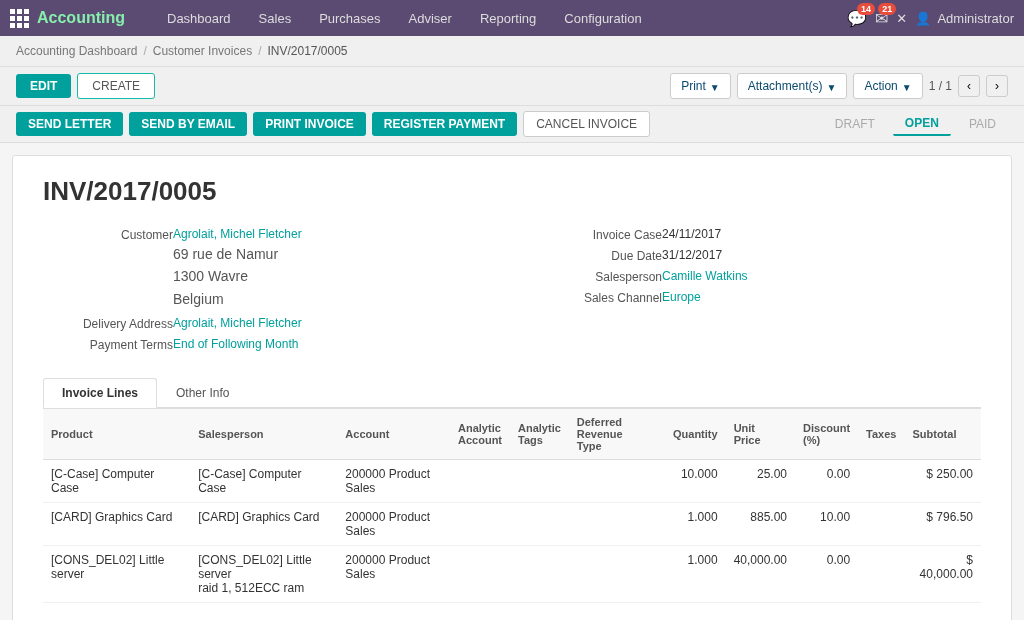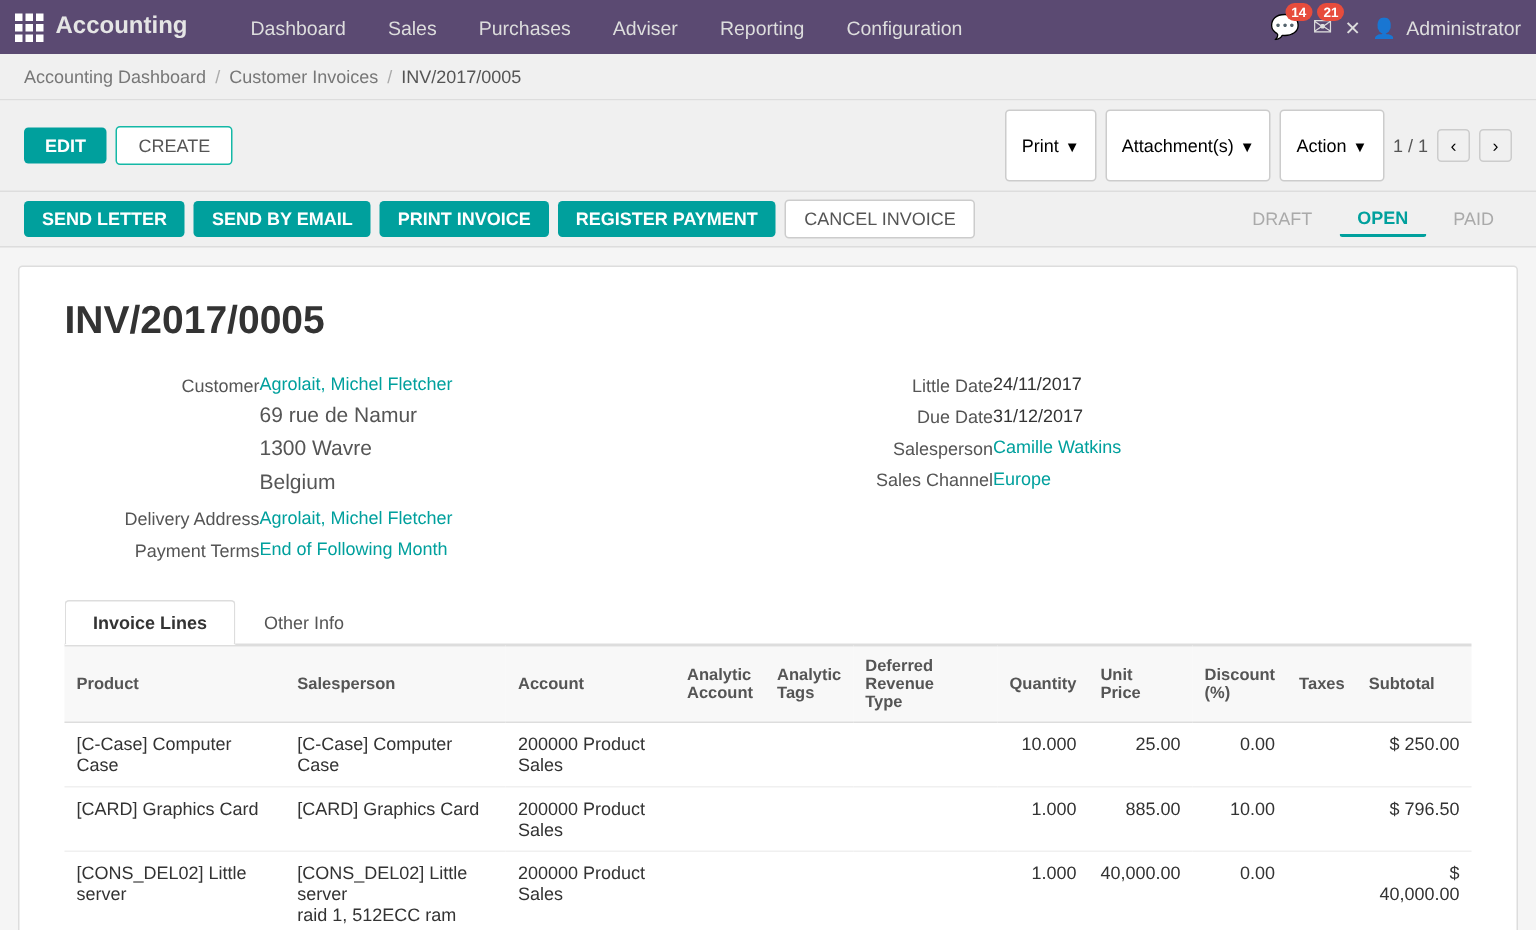--- a/index.html
+++ b/index.html
@@ -26,21 +26,21 @@
       margin-right: 8px;
     }
     .top-nav .app-icon .grid-icon span {
       width: 5px; height: 5px;
       background: #fff;
       display: block;
     }
     .top-nav .brand {
       font-size: 16px;
       font-weight: bold;
-      color: #e5e5e5;
+      color: #86efac;
       margin-right: 20px;
       text-align: right;
     }
     .top-nav .nav-items {
       display: flex;
       gap: 4px;
       flex: 1;
     }
     .top-nav .nav-item {
       color: #ddd;
@@ -121,23 +121,23 @@
       color: #555;
       border: 1px solid #14b8a6;
       padding: 5px 14px;
       cursor: pointer;
       font-size: 12px;
       border-radius: 3px;
     }
     .spacer { flex: 1; }
     .btn-dropdown {
       background: #fff;
-      color: #000000;
+      color: #0c4a6e;
       border: 1px solid #ccc;
-      padding: 16px 10px;
+      padding: 5px 10px;
       cursor: pointer;
       font-size: 12px;
       border-radius: 3px;
       display: flex;
       align-items: flex-end;
       gap: 4px;
     }
     .btn-dropdown .caret { font-size: 10px; }
     .pagination {
       display: flex;
@@ -425,21 +425,21 @@
         <span class="field-label">Delivery Address</span>
         <span class="field-value link">Agrolait, Michel Fletcher</span>
       </div>
       <div class="field-row">
         <span class="field-label">Payment Terms</span>
         <span class="field-value link">End of Following Month</span>
       </div>
     </div>
     <div class="right-fields">
       <div class="field-row">
-        <span class="field-label">Little Date</span>
+        <span class="field-label">Invoice Case</span>
         <span class="field-value">24/11/2017</span>
       </div>
       <div class="field-row">
         <span class="field-label">Due Date</span>
         <span class="field-value">31/12/2017</span>
       </div>
       <div class="field-row">
         <span class="field-label">Salesperson</span>
         <span class="field-value link">Camille Watkins</span>
       </div>

